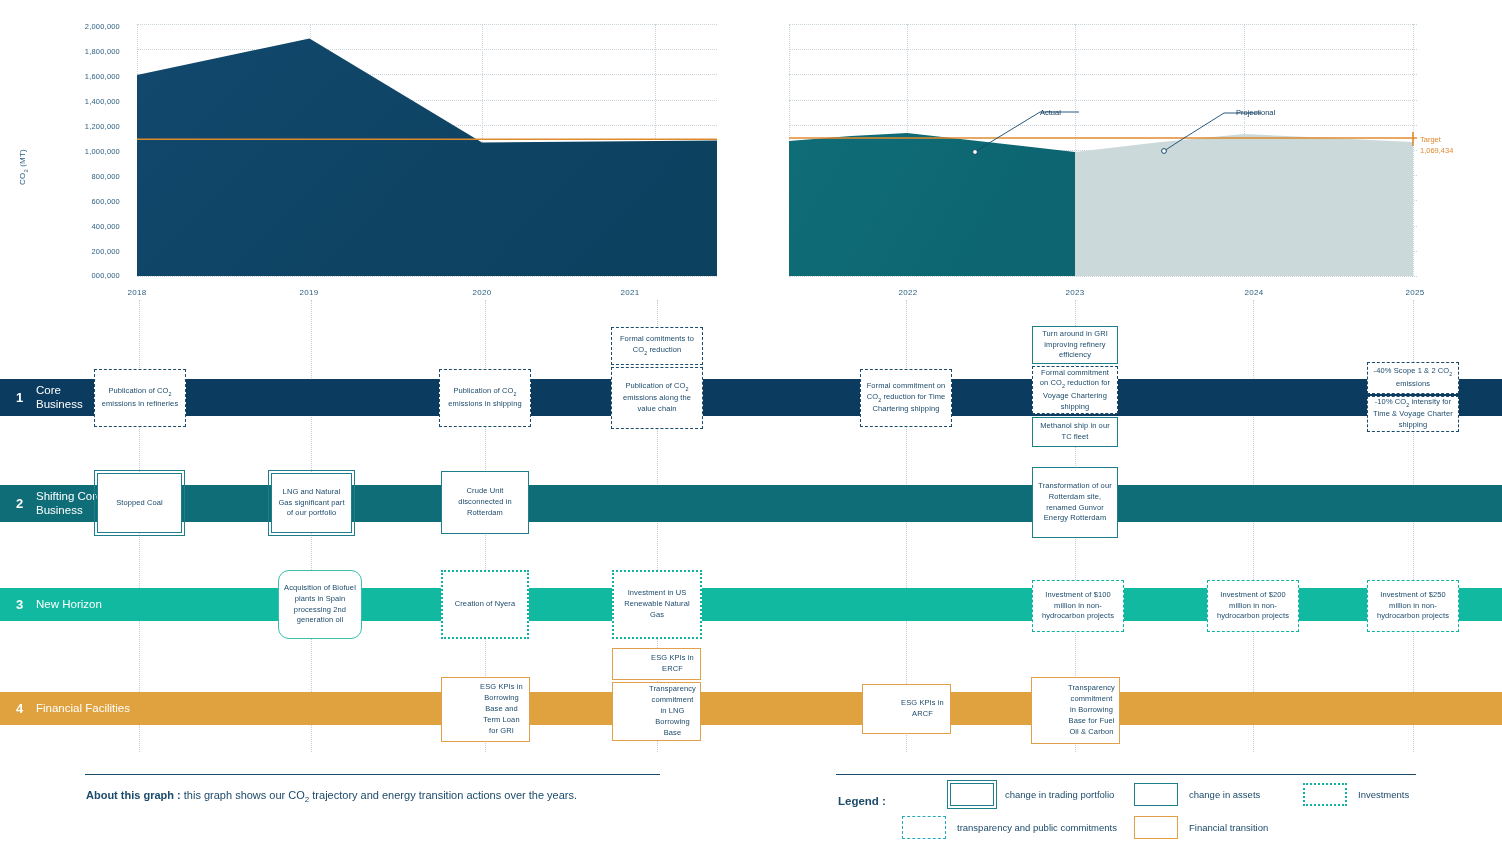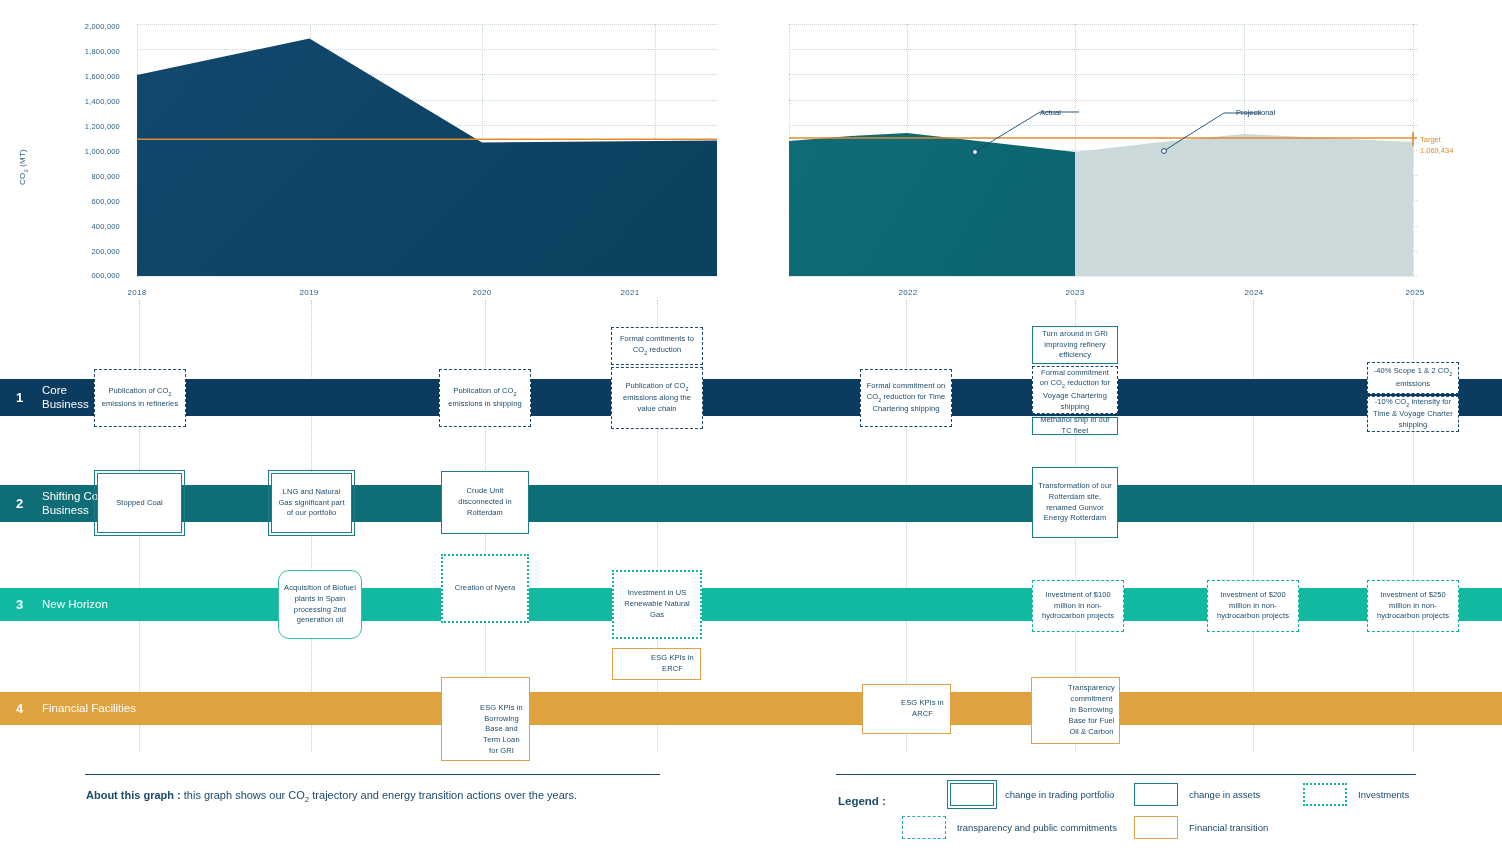--- a/index.html
+++ b/index.html
@@ -27,21 +27,21 @@
     border-top:1px dotted #c9d3da; }
   .vgrid{ position:absolute; top:0; bottom:0; width:0;
     border-left:1px dotted #c9d3da; }
 
   .callout-txt{ position:absolute; font-size:7.5px; color:#123a5c; white-space:nowrap;}
   .target-txt{ position:absolute; font-size:7.5px; color:#e08a2e; white-space:nowrap; line-height:1.5;}
 
   
   .row-band{ position:absolute; left:0; display:flex; align-items:center; }
   .row-num{ font-size:13px; font-weight:bold; color:#fff; margin-left:16px; width:14px;}
-  .row-label{ font-size:11.5px; color:#fff; line-height:1.15; margin-left:12px;}
+  .row-label{ font-size:11.5px; color:#fff; line-height:1.15; margin-left:6px;}
 
   .tl-col-dot{ position:absolute; width:0; border-left:1px dotted #c2ccd4; }
 
   .card{
     position:absolute; background:#fff; display:flex;
     align-items:center; justify-content:center; text-align:center;
     font-size:7.5px; line-height:1.45; color:#1b4a6b; padding:3px 5px;
     letter-spacing:.1px;
   }
   .b-dash{ border:1.3px dashed #1b4a6b; }
@@ -210,21 +210,21 @@
   </div>
   <div class="card b-dash" style="left:860px; top:369px; width:92px; height:58px;">
     <span>Formal commitment on CO<sub>2</sub> reduction for Time Chartering shipping</span>
   </div>
   <div class="card b-solid-teal" style="left:1032px; top:326px; width:86px; height:38px;">
     <span>Turn around in GRI improving refinery efficiency</span>
   </div>
   <div class="card b-dash" style="left:1032px; top:366px; width:86px; height:48px;">
     <span>Formal commitment on CO<sub>2</sub> reduction for Voyage Chartering shipping</span>
   </div>
-  <div class="card b-solid-teal" style="left:1032px; top:417px; width:86px; height:18px;">
+  <div class="card b-solid-teal" style="left:1032px; top:417px; width:86px; height:30px;">
     <span>Methanol ship in our TC fleet</span>
   </div>
   <div class="card b-dash" style="left:1367px; top:362px; width:92px; height:32px;">
     <span>-40% Scope 1 &amp; 2 CO<sub>2</sub> emissions</span>
   </div>
   <div class="card b-dash" style="left:1367px; top:396px; width:92px; height:36px;">
     <span>-10% CO<sub>2</sub> intensity for Time &amp; Voyage Charter shipping</span>
   </div>
 
   <div class="row-band" style="top:485px; height:37px; width:1502px; background:#0e6d77;">
@@ -251,21 +251,21 @@
   <div class="row-band" style="top:588px; height:33px; width:1502px; background:#10b9a0;">
     <div class="row-num">3</div>
     <div class="row-label">
       <div>New Horizon</div>
     </div>
   </div>
 
   <div class="card b-solid-teal2" style="left:278px; top:570px; width:84px; height:69px;border-radius:11px;">
     <span>Acquisition of Biofuel plants in Spain processing 2nd generation oil</span>
   </div>
-  <div class="card b-dotted-thick" style="left:441px; top:554px; width:88px; height:69px;">
+  <div class="card b-dotted-thick" style="left:441px; top:570px; width:88px; height:69px;">
     <span>Creation of Nyera</span>
   </div>
   <div class="card b-dotted-thick" style="left:612px; top:570px; width:90px; height:69px;">
     <span>Investment in US Renewable Natural Gas</span>
   </div>
   <div class="card b-dash-teal" style="left:1032px; top:580px; width:92px; height:52px;">
     <span>Investment of $100 million in non-hydrocarbon projects</span>
   </div>
   <div class="card b-dash-teal" style="left:1207px; top:580px; width:92px; height:52px;">
     <span>Investment of $200 million in non-hydrocarbon projects</span>
@@ -274,25 +274,28 @@
     <span>Investment of $250 million in non-hydrocarbon projects</span>
   </div>
 
   <div class="row-band" style="top:692px; height:33px; width:1502px; background:#dfa23f;">
     <div class="row-num">4</div>
     <div class="row-label">
       <div>Financial Facilities</div>
     </div>
   </div>
 
-  <div class="card b-orange" style="left:441px; top:677px; width:89px; height:84px;align-items:flex-end;">
+  <div class="card b-orange" style="left:441px; top:677px; width:89px; height:65px;">
     <span>ESG KPIs in Borrowing Base and Term Loan for GRI</span>
   </div>
   <div class="card b-orange" style="left:612px; top:648px; width:89px; height:32px;">
     <span>ESG KPIs in ERCF</span>
+  </div>
+  <div class="card b-orange" style="left:612px; top:682px; width:89px; height:59px;">
+    <span>Transparency commitment in LNG Borrowing Base</span>
   </div>
   <div class="card b-orange" style="left:862px; top:684px; width:89px; height:50px;">
     <span>ESG KPIs in ARCF</span>
   </div>
   <div class="card b-orange" style="left:1031px; top:677px; width:89px; height:67px;">
     <span>Transparency commitment in Borrowing Base for Fuel Oil &amp; Carbon</span>
   </div>
 
   <div class="rule" style="left:85px; top:774px; width:575px;"></div>
   <div class="rule" style="left:836px; top:774px; width:580px;"></div>

